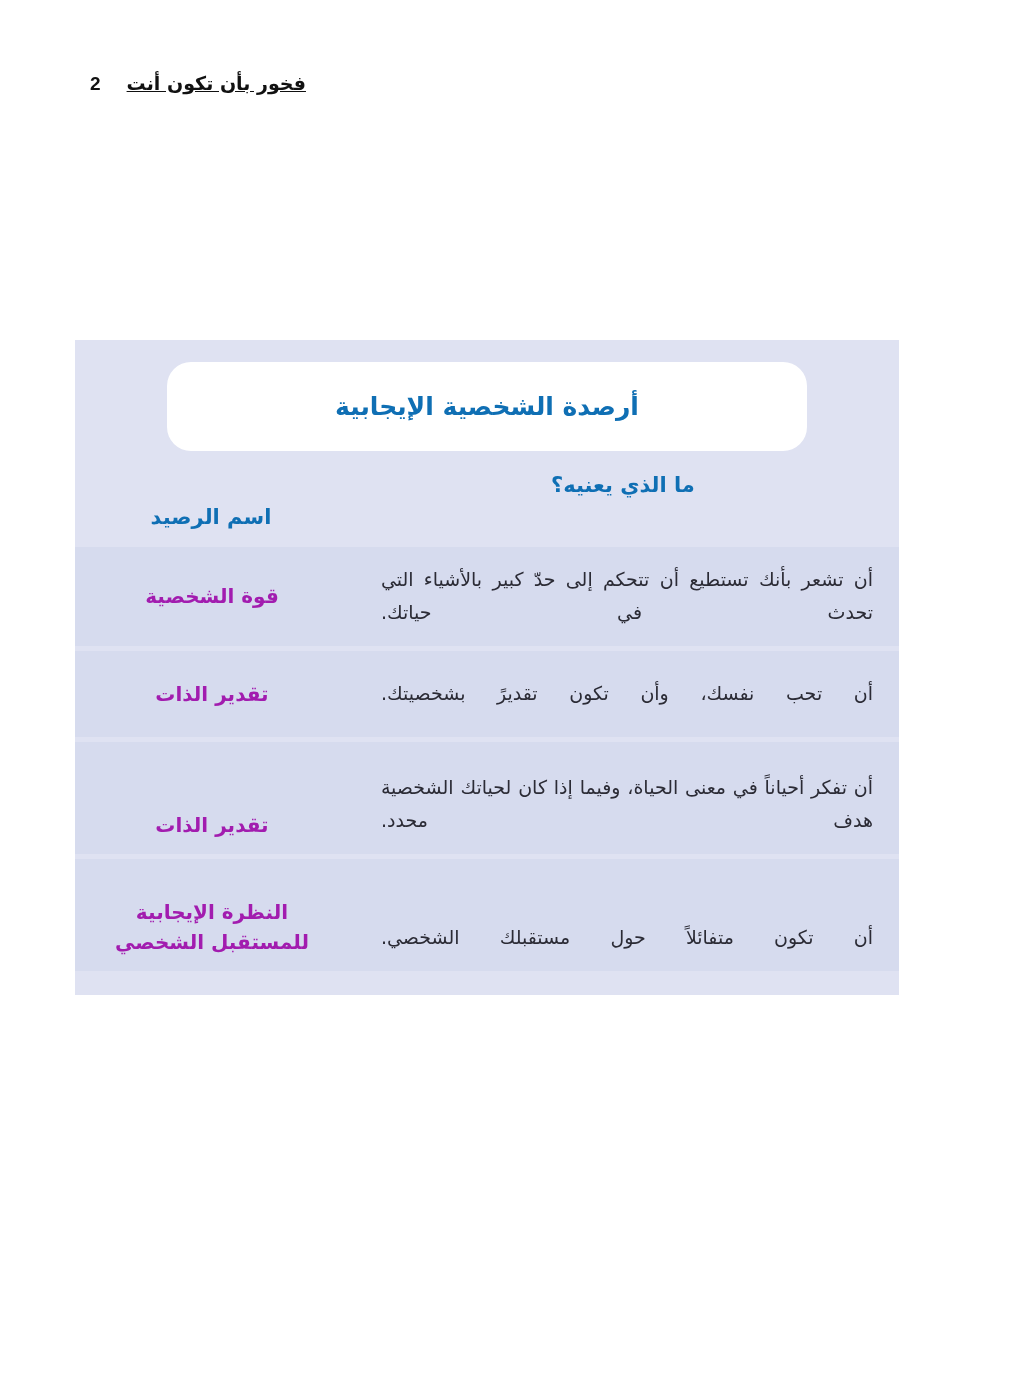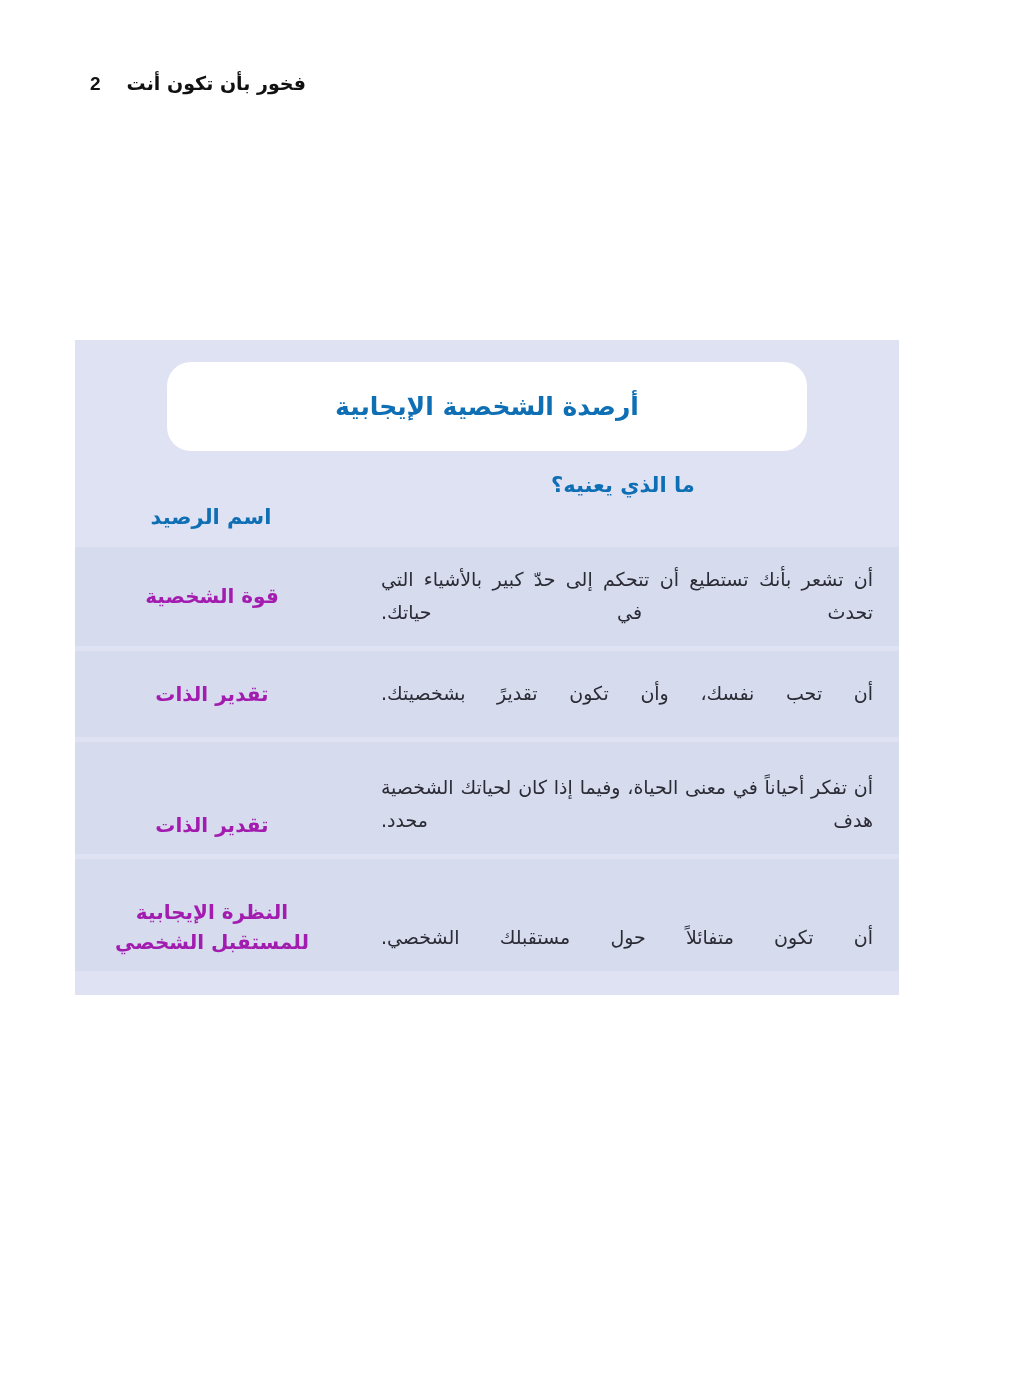--- a/index.html
+++ b/index.html
@@ -34,20 +34,21 @@
     align-items: baseline;
     gap: 26px;
     direction: rtl;
   }
   .header-title {
     font-size: 19px;
     font-weight: 600;
     color: #111111;
     letter-spacing: 0;
     white-space: nowrap;
+    text-decoration: underline;
   }
   .header-page-number {
     font-size: 19px;
     font-weight: 600;
     color: #111111;
     font-family: "Liberation Sans", sans-serif;
   }
 
   
   .table-block {

